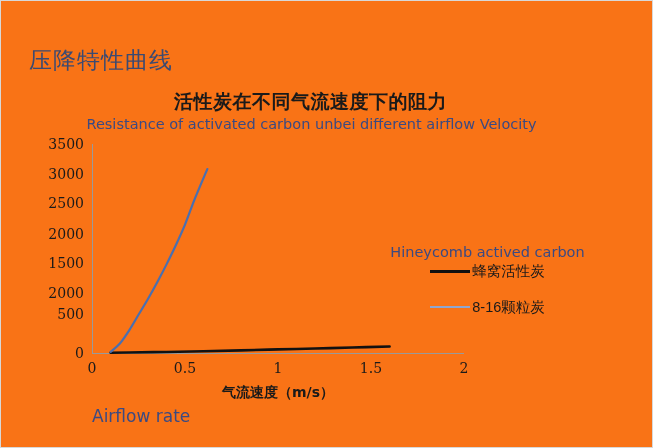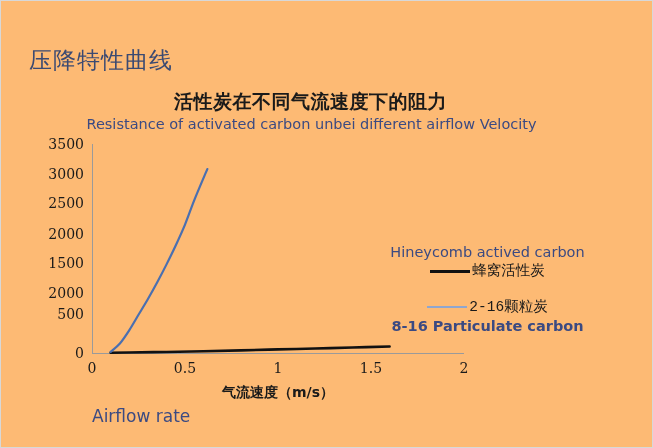--- a/index.html
+++ b/index.html
@@ -189,30 +189,30 @@
     display: inline-block;
     width: 40px;
     height: 3px;
     flex: 0 0 auto;
   }
   .legend-swatch.thin { height: 2px; }
   .legend-cn {
     font-size: 14.5px;
     color: #1a1a1a;
     white-space: nowrap;
-    font-family: Liberation Mono, monospace;
+    font-family: Liberation Sans, sans-serif;
   }
   .legend-gap { height: 16px; }
 
   svg { display: block; }
 </style>
 </head>
 <body>
 
-<div id="slide" style="background: #fdba74;">
+<div id="slide" style="background: #f97316;">
 
   <div id="slide-heading" style="color: rgb(59, 74, 114);">压降特性曲线</div>
 
   <div id="chart-block">
 
     <div id="chart-title-cn">活性炭在不同气流速度下的阻力</div>
 
     <div id="chart-title-en">Resistance of activated carbon unbei different airflow Velocity</div>
 
     <div id="ylabel">
@@ -255,20 +255,19 @@
 
       <div class="legend-row">
         <span class="legend-swatch" id="sw1" style="background: rgb(17, 17, 17);"></span>
         <span class="legend-cn">蜂窝活性炭</span>
       </div>
 
       <div class="legend-gap"></div>
 
       <div class="legend-row">
         <span class="legend-swatch thin" id="sw2" style="background: rgb(143, 166, 207);"></span>
-        <span class="legend-cn">2-16颗粒炭</span>
+        <span class="legend-cn">8-16颗粒炭</span>
       </div>
 
-      <div class="legend-en-bottom">8-16 Particulate carbon</div>
     </div>
 
   </div>
 </div>
 
 </body></html>

